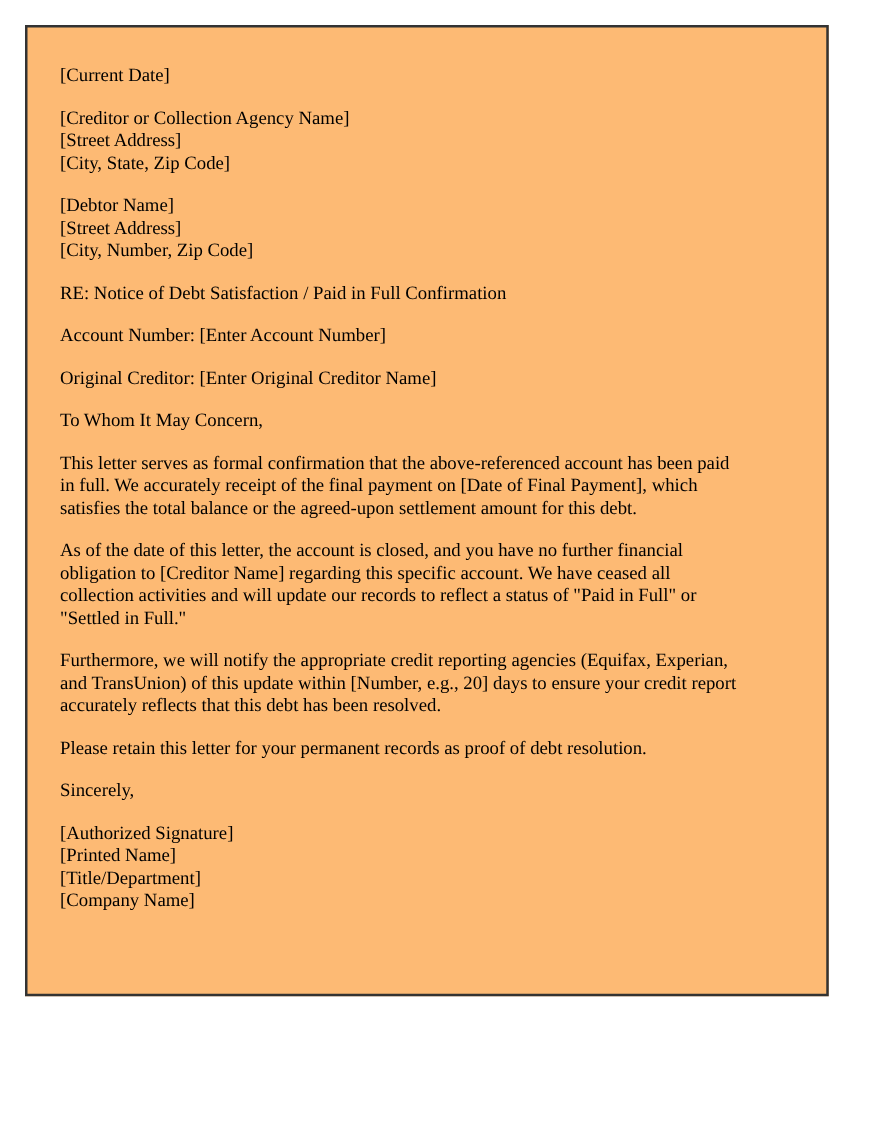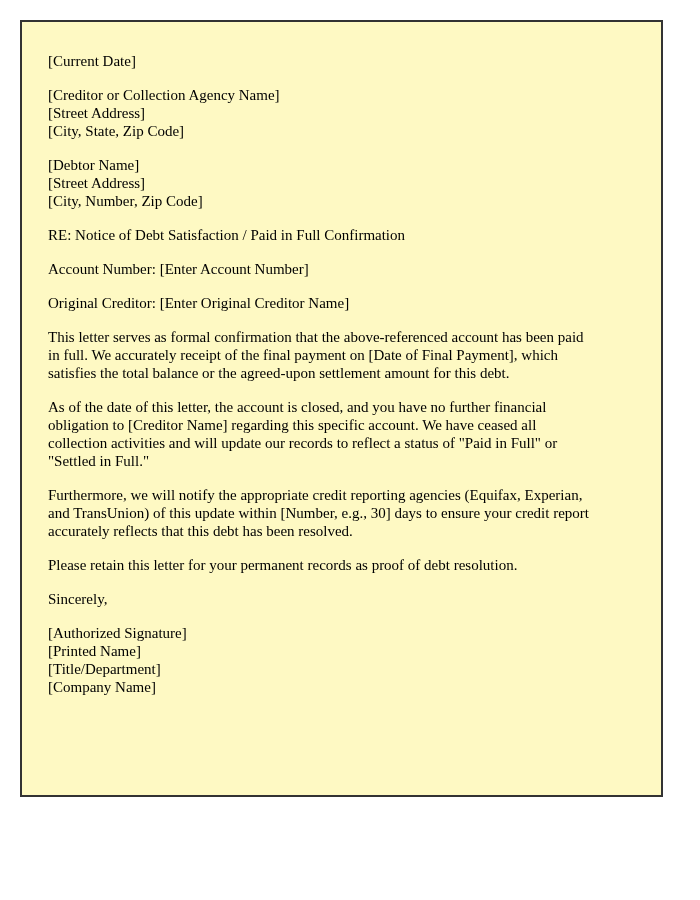--- a/index.html
+++ b/index.html
@@ -15,21 +15,21 @@
     color: #000000;
   }
   .letter-frame {
     box-sizing: border-box;
     position: absolute;
     left: 20px;
     top: 20px;
     width: 643px;
     height: 777px;
     border: 2px solid #333333;
-    background: #fef9c3;
+    background: #fdba74;
     padding: 14px 10px 14px 26px;
     overflow: hidden;
   }
   .letter-frame p {
     margin: 16px 0;
     font-size: 15px;
     line-height: 18px;
     white-space: pre-line; 
   }
   .subject {
@@ -52,32 +52,33 @@
 [Street Address]
 [City, Number, Zip Code]</p>
 
     <p class="subject">RE: Notice of Debt Satisfaction / Paid in Full Confirmation</p>
 
     <p>Account Number: [Enter Account Number]</p>
 
     <p>Original Creditor: [Enter Original Creditor Name]</p>
 
 
+    <p>To Whom It May Concern,</p>
 
     <p>This letter serves as formal confirmation that the above-referenced account has been paid
 in full. We accurately receipt of the final payment on [Date of Final Payment], which
 satisfies the total balance or the agreed-upon settlement amount for this debt.</p>
 
     <p>As of the date of this letter, the account is closed, and you have no further financial
 obligation to [Creditor Name] regarding this specific account. We have ceased all
 collection activities and will update our records to reflect a status of "Paid in Full" or
 "Settled in Full."</p>
 
     <p>Furthermore, we will notify the appropriate credit reporting agencies (Equifax, Experian,
-and TransUnion) of this update within [Number, e.g., 30] days to ensure your credit report
+and TransUnion) of this update within [Number, e.g., 20] days to ensure your credit report
 accurately reflects that this debt has been resolved.</p>
 
     <p>Please retain this letter for your permanent records as proof of debt resolution.</p>
 
     <p>Sincerely,</p>
 
     <p>[Authorized Signature]
 [Printed Name]
 [Title/Department]
 [Company Name]</p>

